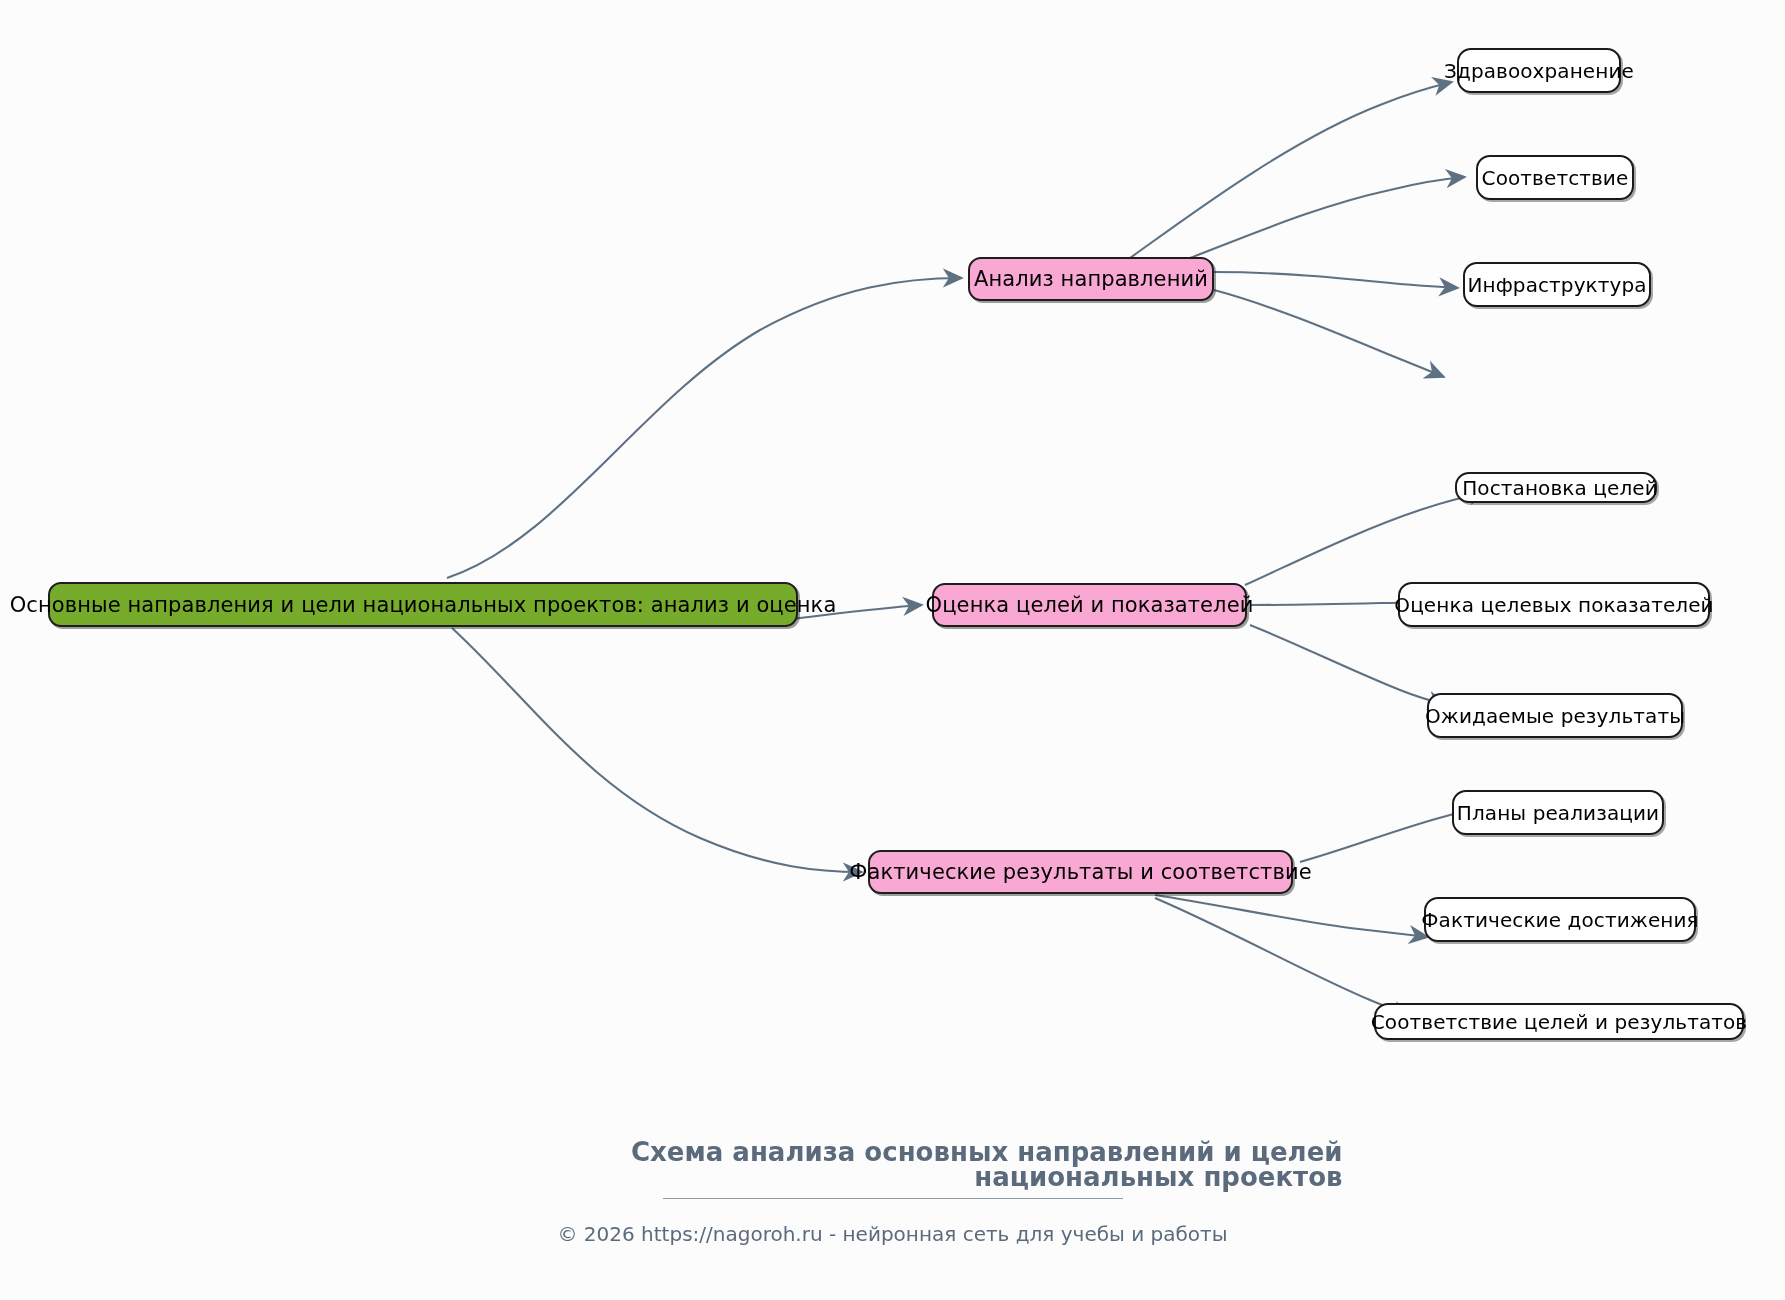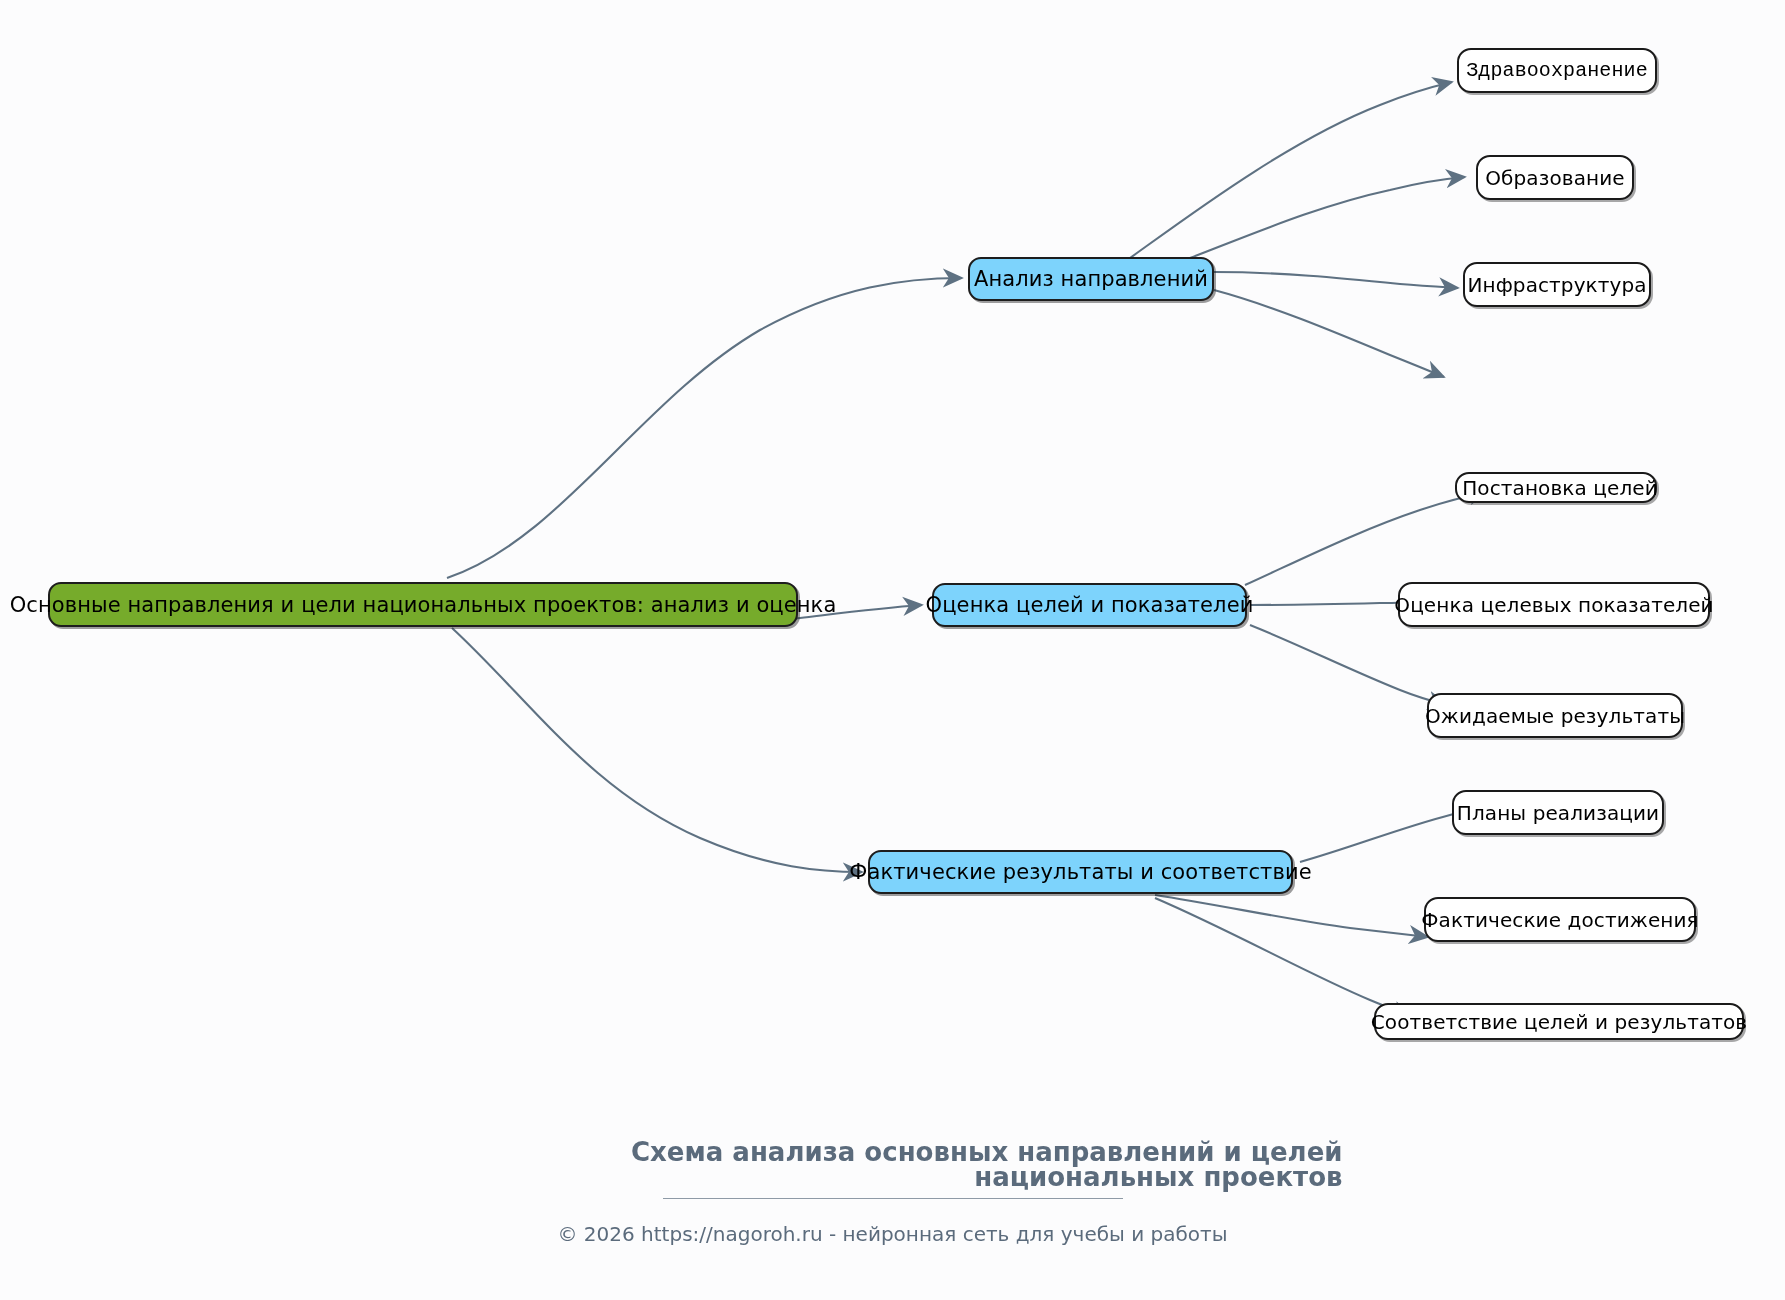--- a/index.html
+++ b/index.html
@@ -22,21 +22,21 @@
   }
   .node.root{
     background:#76ab2b;
     border:2px solid #1d1d1d;
     border-radius:13px;
     font-size:21px;
     letter-spacing:0.1px;
     box-shadow:2px 2px 0 rgba(40,40,40,.45);
   }
   .node.branch{
-    background:#7dd3fc;
+    background:#f9a8d4;
     border:2px solid #1d1d1d;
     border-radius:13px;
     font-size:21px;
     letter-spacing:0.1px;
     box-shadow:2px 2px 0 rgba(40,40,40,.45);
   }
   .node.leaf{
     background:#ffffff;
     border:2px solid #1a1a1a;
     border-radius:14px;
@@ -106,23 +106,23 @@
       <path d="M 1300,862 C 1350,848 1400,828 1450,815 C 1475,808 1495,804 1510,802"></path>
       <path d="M 1155,895 C 1220,905 1290,920 1350,928 C 1385,932 1412,935 1428,937"></path>
       <path d="M 1155,898 C 1230,930 1310,975 1370,1000 C 1390,1008 1402,1013 1412,1016"></path>
     </g>
   </svg>
 
   <div class="node root" style="left:48px;top:582px;width:750px;height:45px;">Основные направления и цели национальных проектов: анализ и оценка</div>
 
   <div class="node branch" style="left:968px;top:257px;width:246px;height:44px;">Анализ направлений</div>
 
-  <div class="node leaf" style="left:1457px;top:48px;width:200px;height:45px;font-family:Liberation Mono, monospace;">Здравоохранение</div>
+  <div class="node leaf" style="left:1457px;top:48px;width:164px;height:45px;">Здравоохранение</div>
 
-  <div class="node leaf" style="left:1476px;top:155px;width:158px;height:45px;">Образование</div>
+  <div class="node leaf" style="left:1476px;top:155px;width:158px;height:45px;">Соответствие</div>
 
   <div class="node leaf" style="left:1463px;top:262px;width:188px;height:45px;">Инфраструктура</div>
 
 
   <div class="node branch" style="left:932px;top:583px;width:315px;height:44px;">Оценка целей и показателей</div>
 
   <div class="node leaf" style="left:1455px;top:472px;width:202px;height:31px;padding-left:8px;">Постановка целей</div>
 
   <div class="node leaf" style="left:1398px;top:582px;width:312px;height:45px;">Оценка целевых показателей</div>
 

